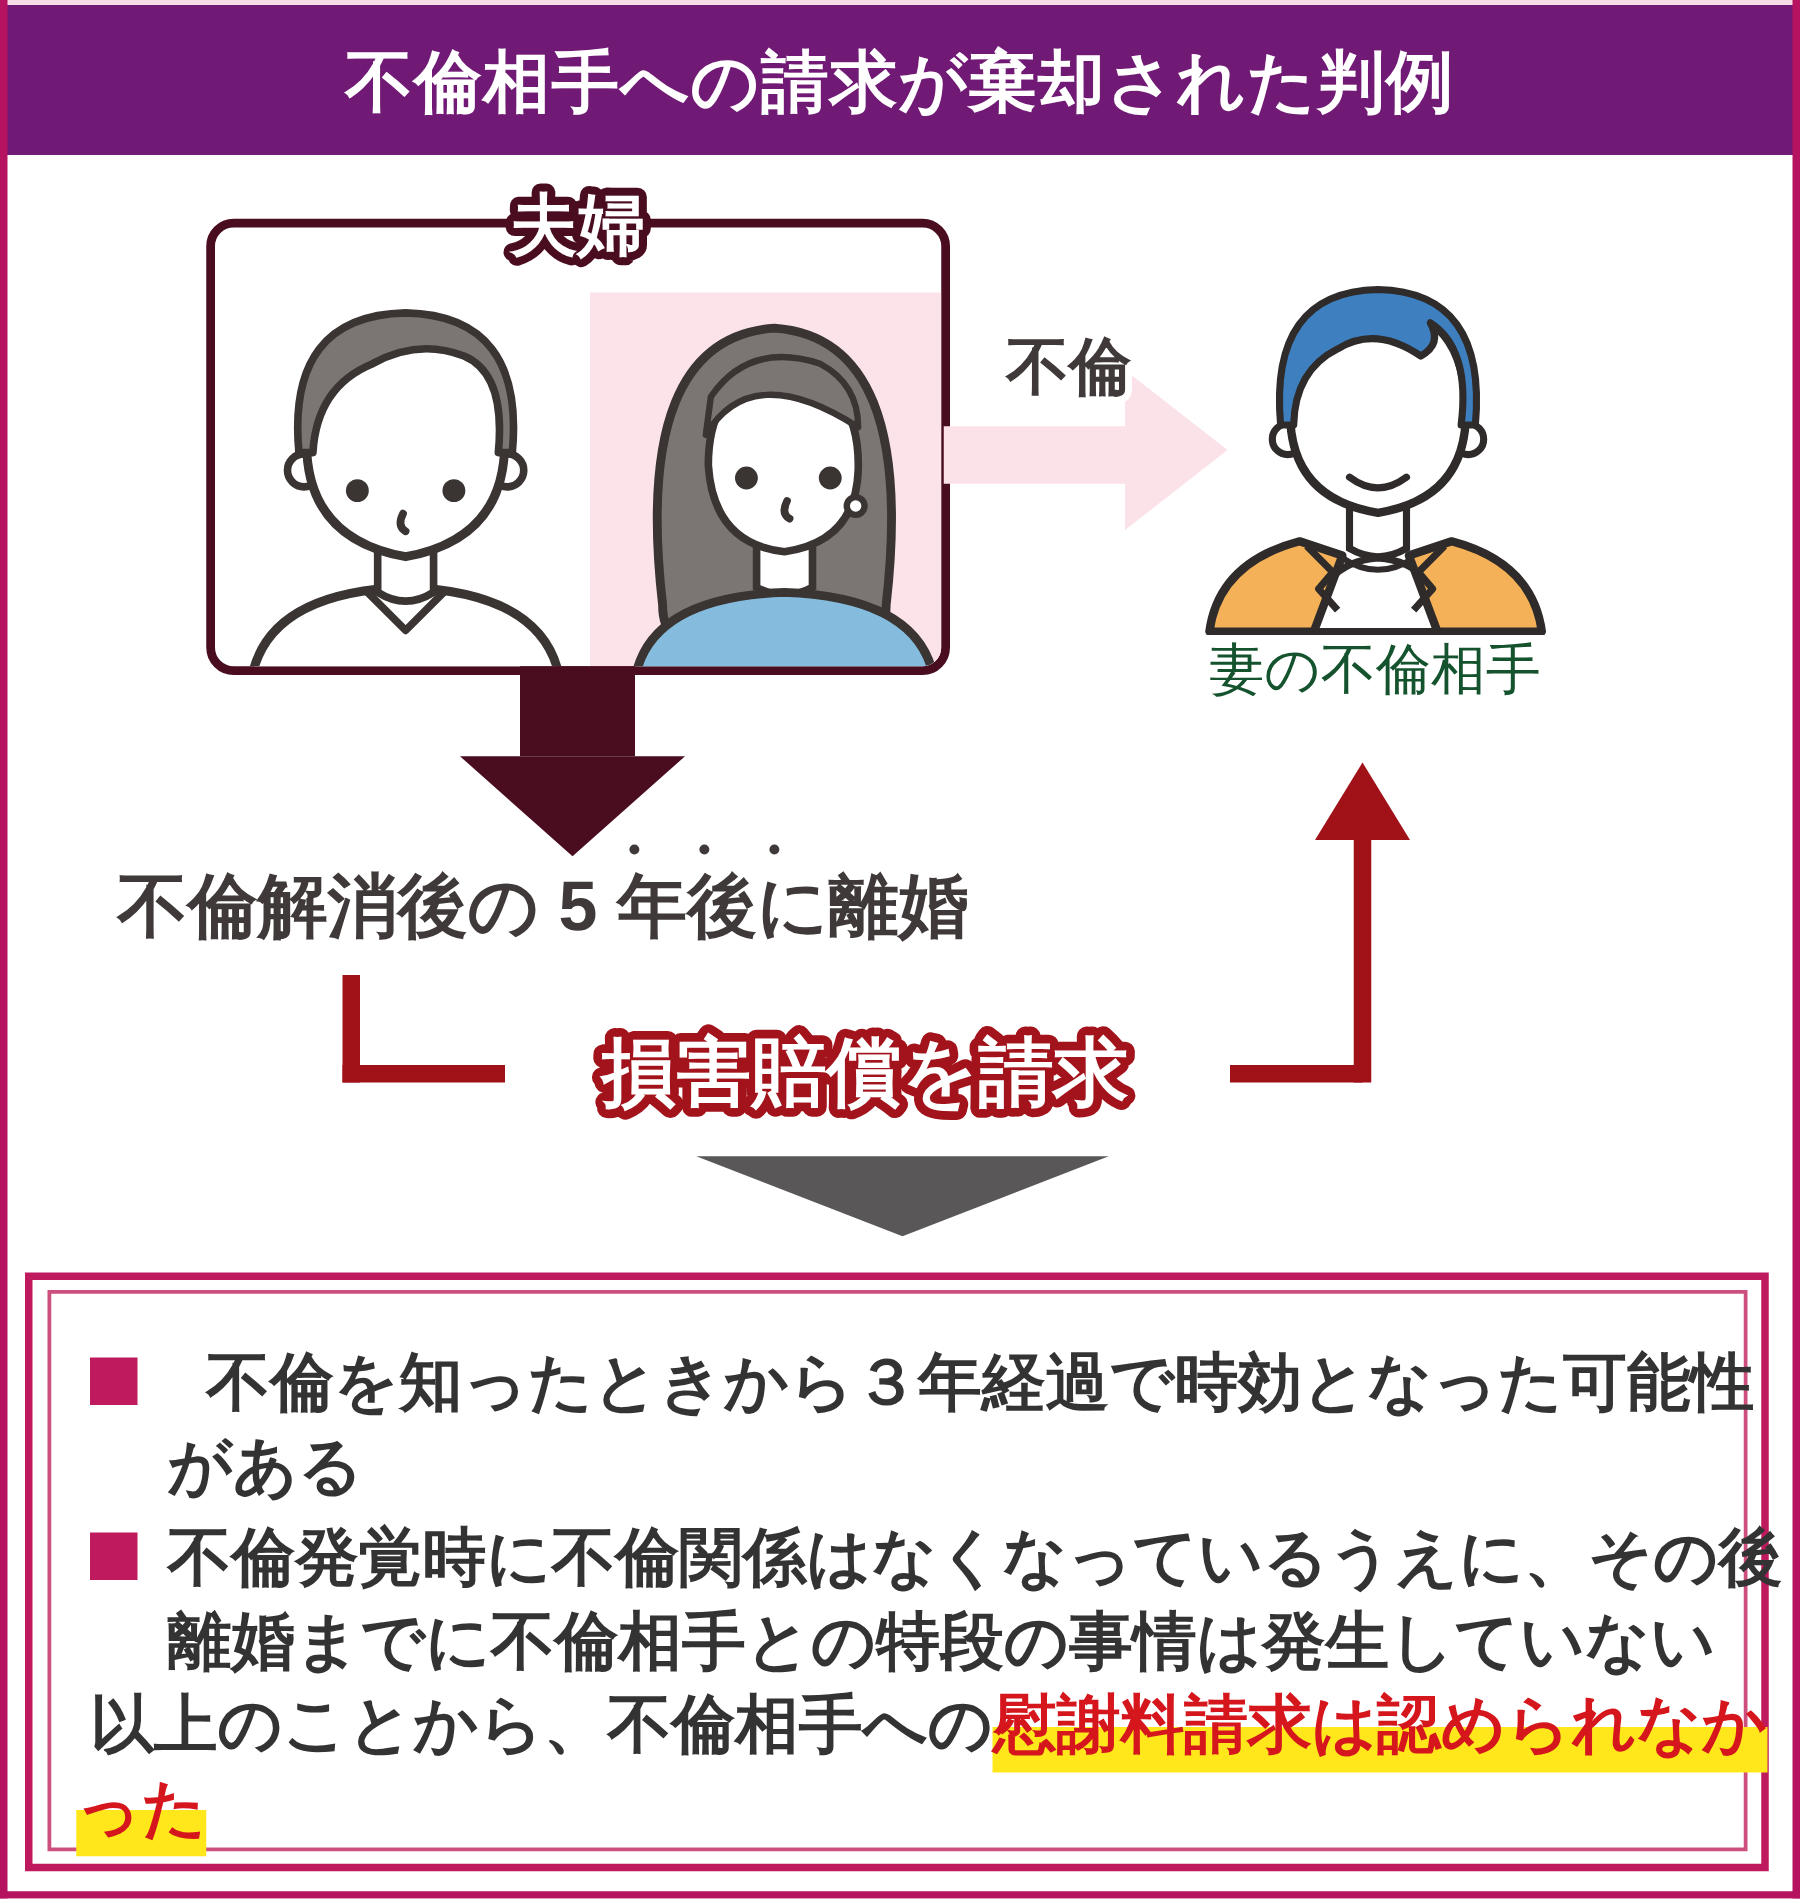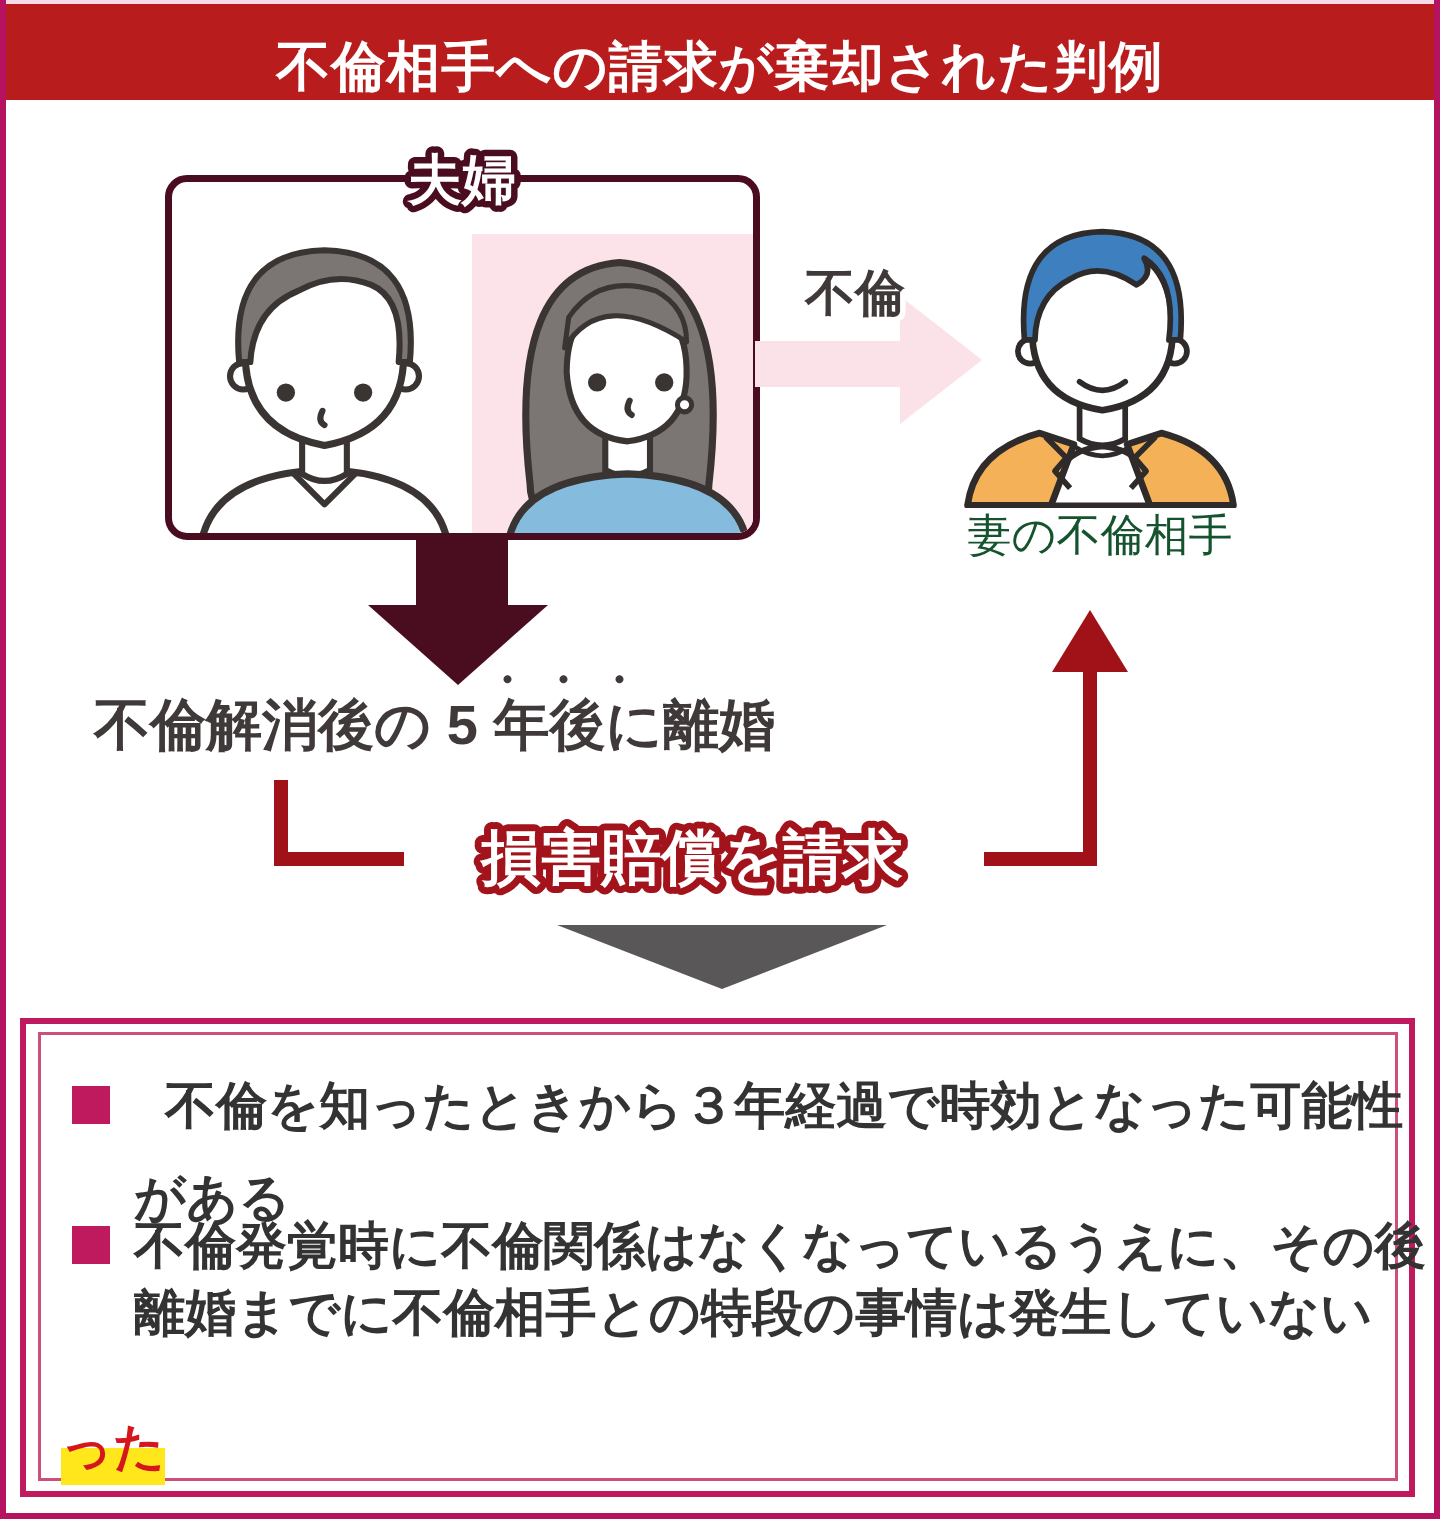--- a/index.html
+++ b/index.html
@@ -3,21 +3,21 @@
 <meta charset="utf-8">
 <style>
   html,body{margin:0;padding:0;background:#fff;}
   .canvas{
     position:relative;width:1440px;height:1519px;margin:0 auto;
     background:#fff;overflow:hidden;
     font-family:"Liberation Sans",sans-serif;
   }
   
   .top-strip{position:absolute;left:0;top:0;width:1440px;height:4px;background:#f6dce8;}
-  .header-band{position:absolute;left:0;top:4px;width:1440px;height:96px;background:#b91c1c;}
+  .header-band{position:absolute;left:0;top:4px;width:1440px;height:120px;background:#701a75;}
   .header-title{
     position:absolute;left:0;top:30px;width:1440px;text-align:center;
     font-size:54px;font-weight:bold;color:#fff;letter-spacing:1px;line-height:64px;white-space:nowrap;
   }
   .frame-left{position:absolute;left:0;top:0;width:6px;height:1519px;background:#b5135f;z-index:40;}
   .frame-right{position:absolute;right:0;top:0;width:6px;height:1519px;background:#b5135f;z-index:40;}
   .frame-bottom{position:absolute;left:0;bottom:0;width:1440px;height:6px;background:#b5135f;z-index:40;}
 
   
   .couple-box{
@@ -184,23 +184,26 @@
   <div class="conn conn-right-v"></div>
   <div class="conn-right-head"></div>
 
   <div class="gray-tri"></div>
 
   <div class="result-outer"></div>
   <div class="result-inner"></div>
 
   <div class="sq" style="left:72px;top:1086px;"></div>
   <div class="bline" style="left:134px;top:1076px;margin-left:31px;">不倫を知ったときから３年経過で時効となった可能性</div>
-  <div class="bline" style="left:134px;top:1143px;margin-top:25px;">がある</div>
+  <div class="bline" style="left:134px;top:1143px;">がある</div>
 
   <div class="sq" style="left:72px;top:1226px;"></div>
   <div class="bline" style="left:134px;top:1283px;">離婚までに不倫相手との特段の事情は発生していない</div>
   <div class="bline" style="left:134px;top:1216px;">不倫発覚時に不倫関係はなくなっているうえに、その後</div>
 
+  <div class="bline" style="left:72px;top:1350px;">
+    <span>以上のことから、不倫相手への</span><span class="hl-red">慰謝料請求は認められなか</span>
+  </div>
   <div class="bline" style="left:61px;top:1417px;">
     <span class="hl-red">った</span>
   </div>
 
 </div>
 
 </body></html>

